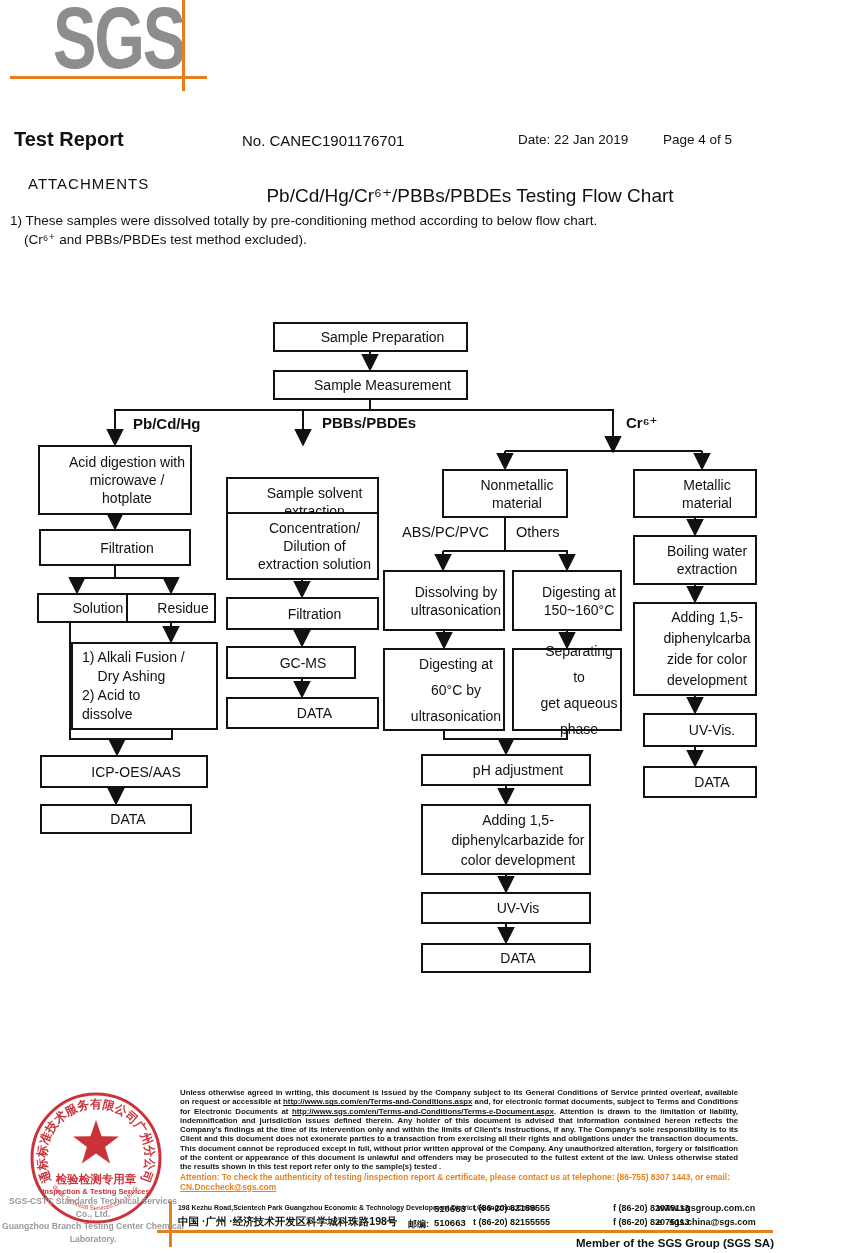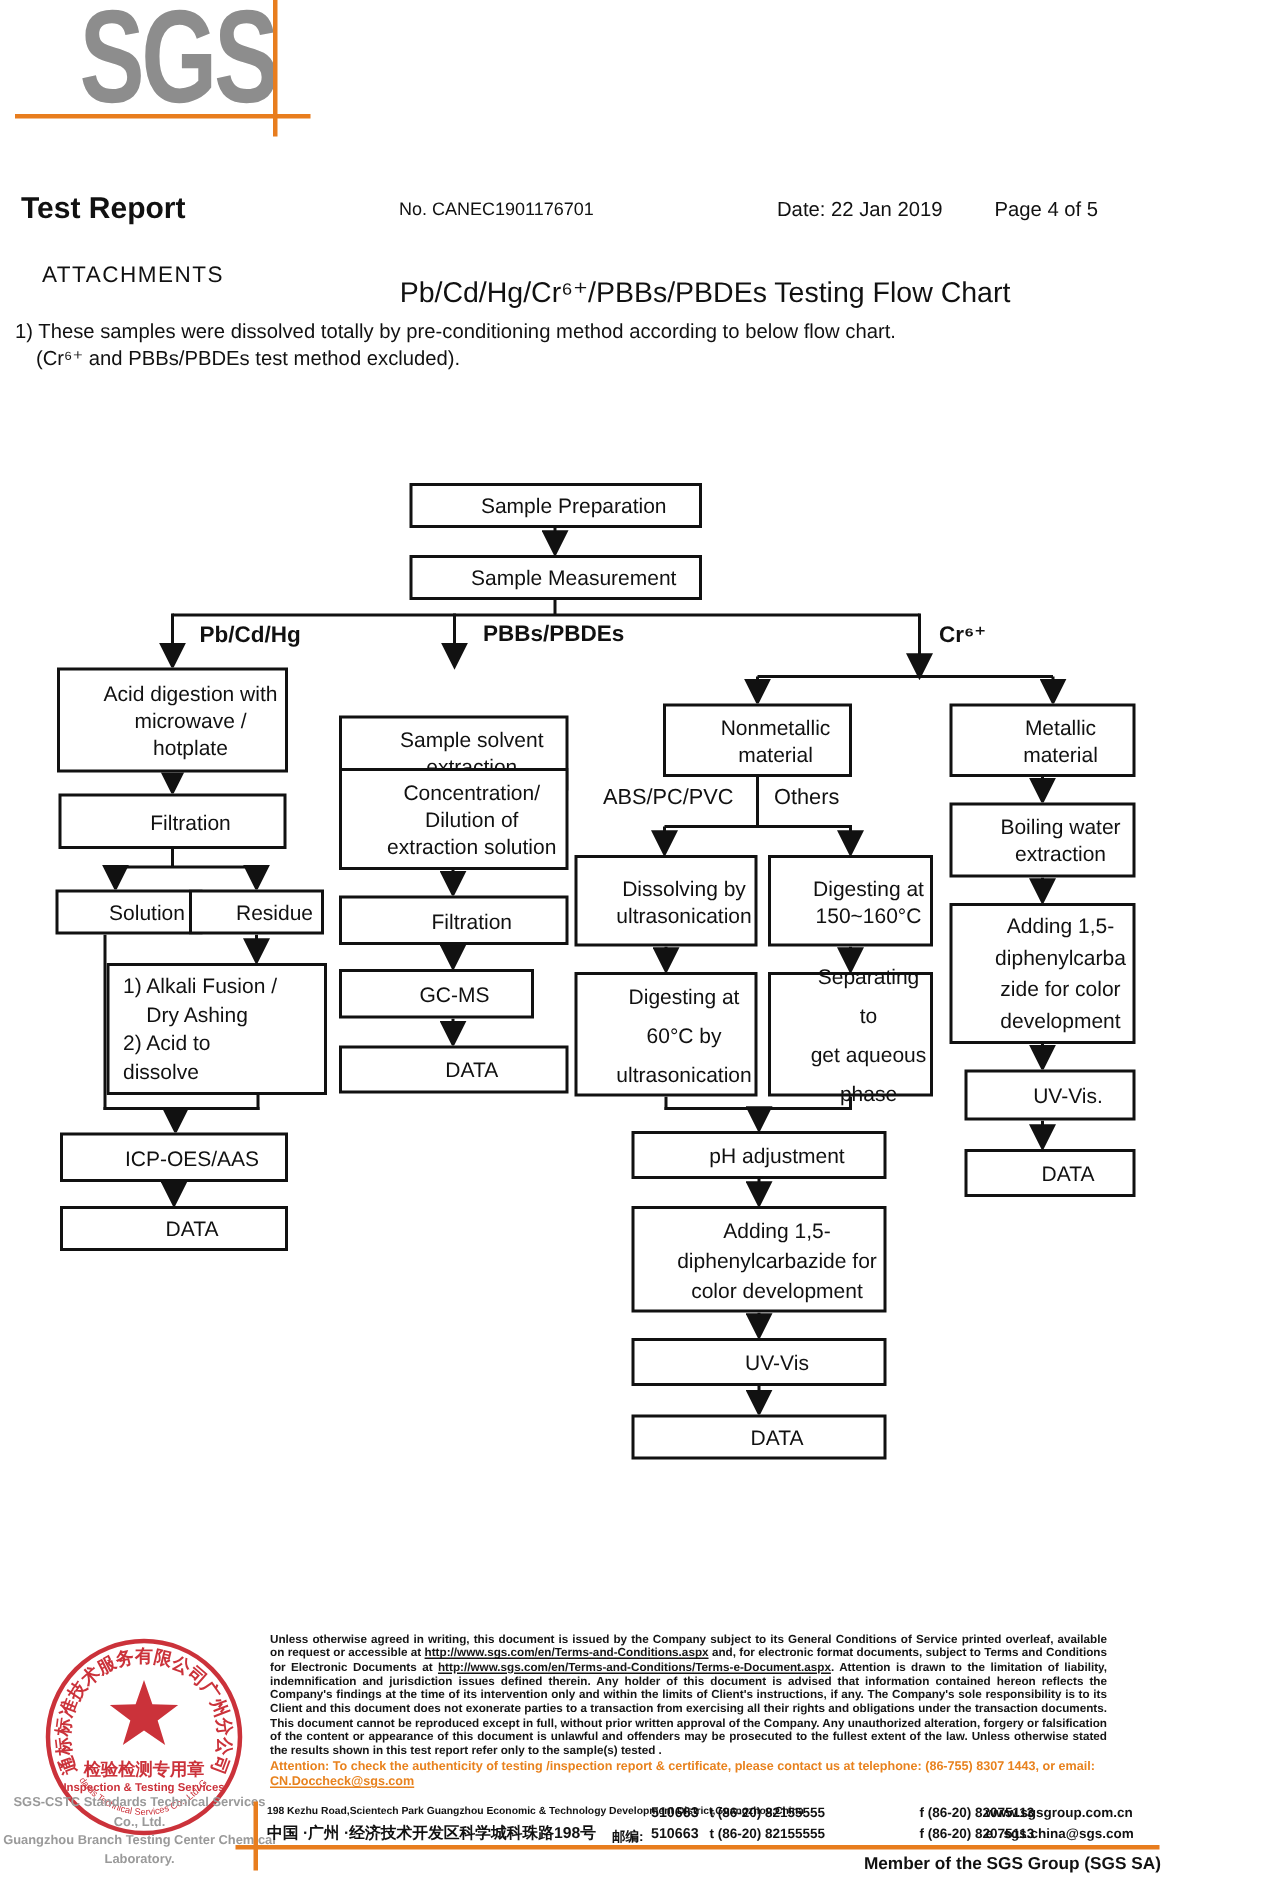--- a/index.html
+++ b/index.html
@@ -7,21 +7,21 @@
         font-family:"Liberation Sans","DejaVu Sans",sans-serif;color:#111;}
 
   
   .logo{position:absolute;left:53px;top:-6px;font-size:88px;line-height:88px;font-weight:700;
         color:#8d8d8d;letter-spacing:-3px;transform:scaleX(0.74);transform-origin:left top;}
   .logo-hline{position:absolute;left:10px;top:76px;width:197px;height:3px;background:#e87d1e;}
   .logo-vline{position:absolute;left:182px;top:0;width:3px;height:91px;background:#e87d1e;}
 
   
   .rpt-title{position:absolute;left:14px;top:128px;font-size:20px;font-weight:700;}
-  .hdr-no{position:absolute;left:266px;top:132px;font-size:12px;}
+  .hdr-no{position:absolute;left:242px;top:132px;font-size:15px;}
   .hdr-date{position:absolute;left:518px;top:132px;font-size:13.5px;}
   .hdr-page{position:absolute;left:663px;top:132px;font-size:13.5px;}
 
   
   .attach{position:absolute;left:28px;top:175px;font-size:15px;letter-spacing:1px;}
   .fc-title{position:absolute;left:120px;top:184px;width:700px;text-align:center;font-size:19px;}
   .note1{position:absolute;left:10px;top:213px;font-size:13.5px;}
   .note2{position:absolute;left:24px;top:231px;font-size:13.5px;}
 
   
@@ -32,21 +32,21 @@
   .fl-lbl{position:absolute;font-size:15px;font-weight:700;}
   .fl-lbl2{position:absolute;font-size:14.5px;font-weight:400;}
 
   #b-sample-prep {left:273px;top:322px;width:195px;height:30px;}
   #b-sample-meas {left:273px;top:370px;width:195px;height:30px;}
   #b-acid       {left:38px; top:445px;width:154px;height:70px;}
   #b-filt1      {left:39px; top:529px;width:152px;height:37px;}
   #b-solution   {left:37px; top:593px;width:98px; height:30px;}
   #b-residue    {left:126px;top:593px;width:90px; height:30px;}
   #b-alkali     {left:71px; top:642px;width:147px;height:88px;justify-content:flex-start;text-align:left;padding-left:9px;line-height:19px;}
-  #b-icp        {left:40px; top:755px;width:152px;height:33px;}
+  #b-icp        {left:40px; top:755px;width:168px;height:33px;}
   #b-data1      {left:40px; top:804px;width:152px;height:30px;}
   #b-solvent    {left:226px;top:445px;width:153px;height:50px;margin-top:32px;}
   #b-conc       {left:226px;top:512px;width:153px;height:68px;}
   #b-filt2      {left:226px;top:597px;width:153px;height:33px;}
   #b-gcms       {left:226px;top:646px;width:130px;height:33px;text-align:center;}
   #b-data2      {left:226px;top:697px;width:153px;height:32px;}
   #b-nonmet     {left:442px;top:469px;width:126px;height:49px;}
   #b-met        {left:633px;top:469px;width:124px;height:49px;}
   #b-dissolv    {left:383px;top:570px;width:122px;height:61px;}
   #b-dig150     {left:512px;top:570px;width:110px;height:61px;}

